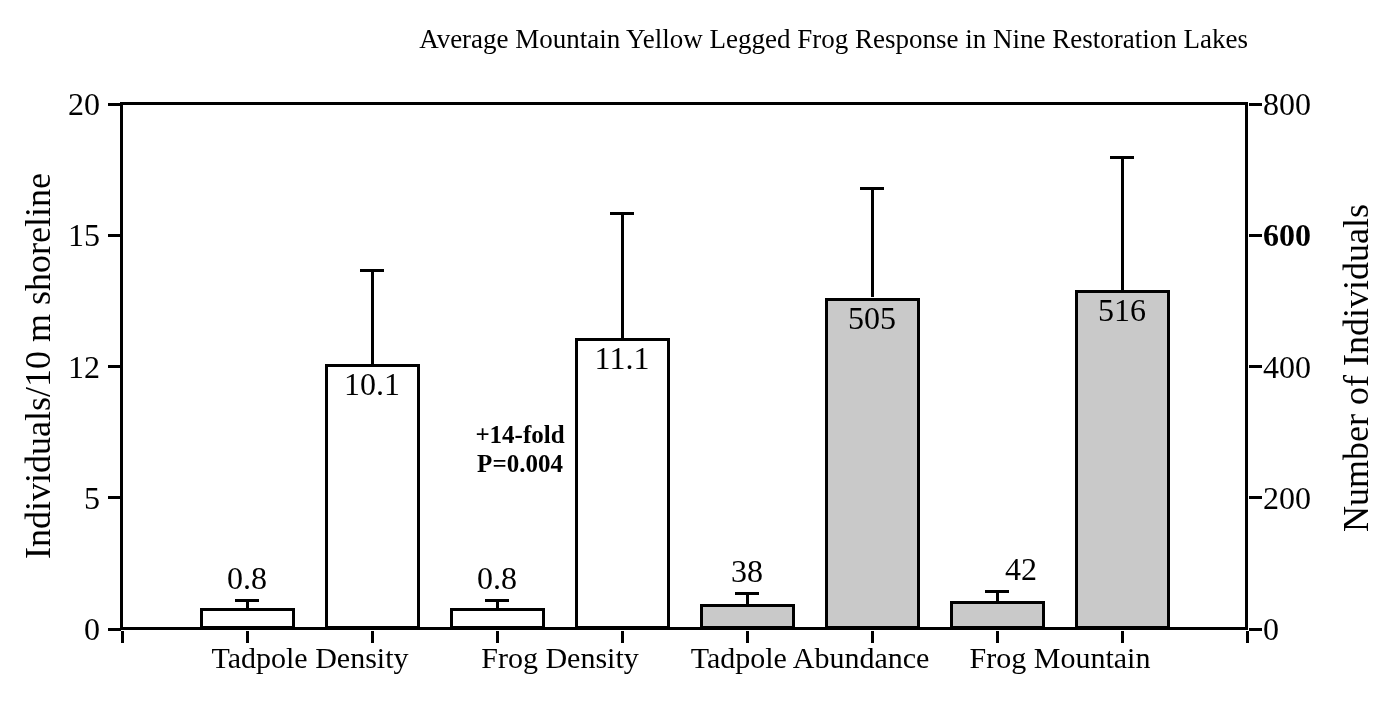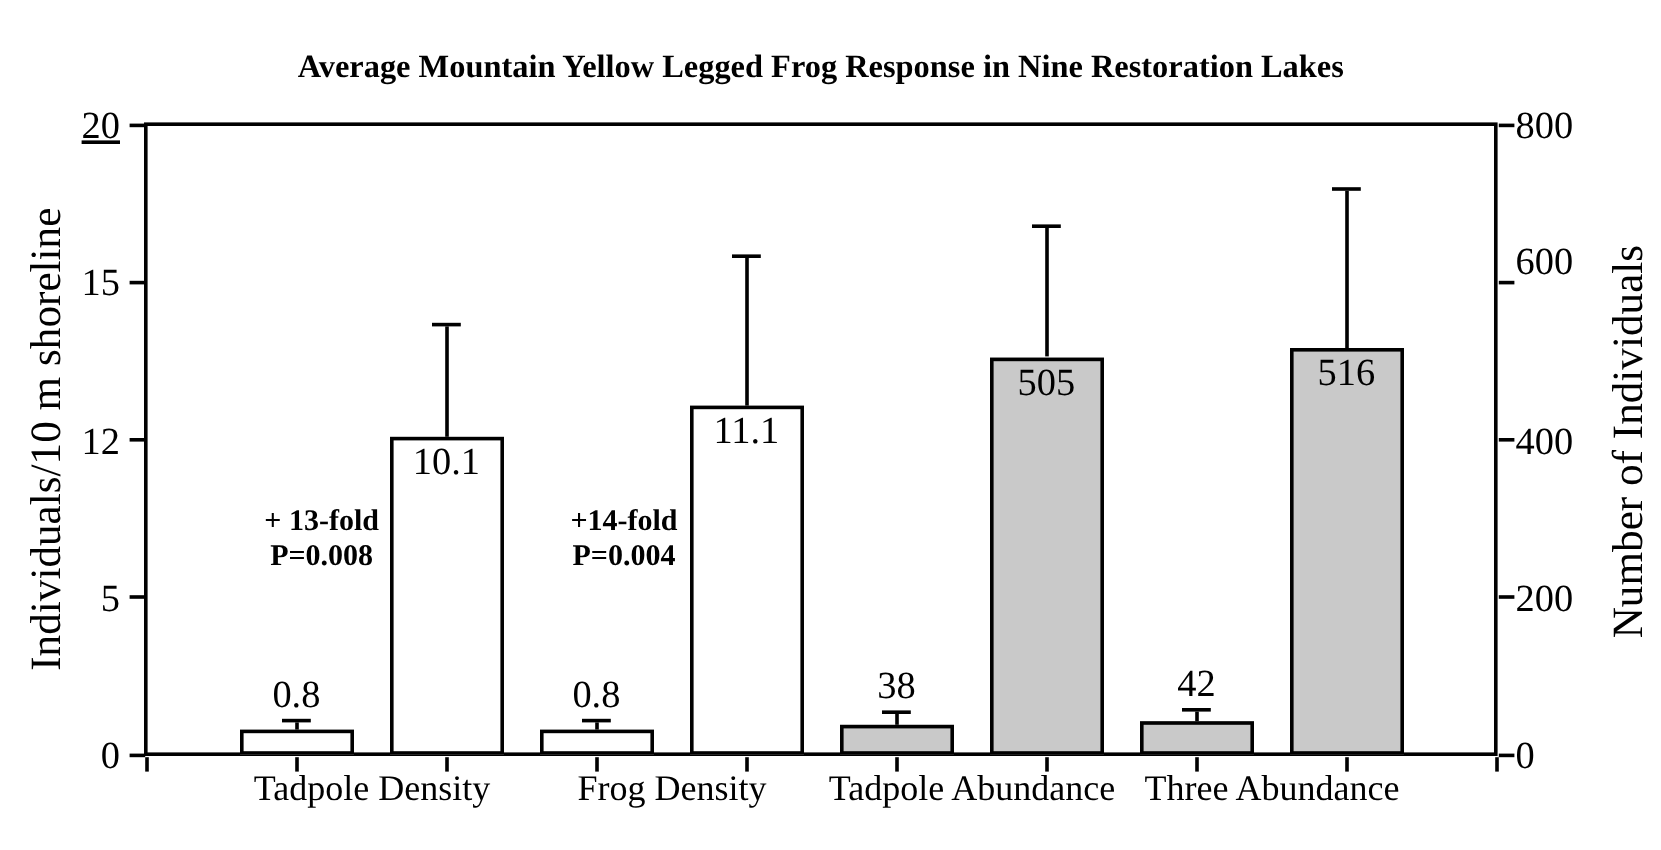--- a/index.html
+++ b/index.html
@@ -2,21 +2,21 @@
 <html><head>
 <meta charset="utf-8">
 <style>
   html,body{margin:0;padding:0;background:#fff;}
   .stage{
     position:relative;width:1384px;height:708px;background:#ffffff;
     font-family:"Liberation Serif","DejaVu Serif",serif;color:#000;overflow:hidden;
   }
   .chart-title{
     position:absolute;left:120px;top:22px;width:1128px;
-    text-align:center;font-weight:bold;font-size:27px;line-height:34px;white-space:nowrap;margin-top:16px;
+    text-align:right;font-weight:normal;font-size:27px;line-height:34px;white-space:nowrap;
   }
   .plot-frame{
     position:absolute;left:120px;top:102px;width:1128px;height:528px;
     border:3px solid #000;box-sizing:border-box;background:#fff;
   }
   .ylabel{
     position:absolute;white-space:nowrap;font-size:36px;line-height:36px;
     transform:translate(-50%,-50%) rotate(-90deg);
   }
   #ylabel-left{left:38px;top:366px;}
@@ -67,68 +67,64 @@
       <div class="err-line" style="left: 746px; top: 595px; width: 3px; height: 9px;"></div>
       <div class="err-cap" style="left: 735px; top: 592px; width: 24px; height: 3px;"></div>
       <div class="val-label" style="left: 667px; top: 556px;">38</div>
       <div class="bar" style="left: 825px; top: 298px; width: 95px; height: 331px; background: rgb(201, 201, 201);"></div>
       <div class="err-line" style="left: 871px; top: 190px; width: 3px; height: 107px;"></div>
       <div class="err-cap" style="left: 860px; top: 187px; width: 24px; height: 3px;"></div>
       <div class="val-label" style="left: 792px; top: 303px;">505</div>
       <div class="bar" style="left: 950px; top: 601px; width: 95px; height: 28px; background: rgb(201, 201, 201);"></div>
       <div class="err-line" style="left: 996px; top: 593px; width: 3px; height: 8px;"></div>
       <div class="err-cap" style="left: 985px; top: 590px; width: 24px; height: 3px;"></div>
-      <div class="val-label" style="left: 917px; top: 554px;">42</div>
+      <div class="val-label" style="left: 917px; top: 554px; padding-left: 24px;">42</div>
       <div class="bar" style="left: 1075px; top: 290px; width: 95px; height: 339px; background: rgb(201, 201, 201);"></div>
       <div class="err-line" style="left: 1121px; top: 159px; width: 3px; height: 132px;"></div>
       <div class="err-cap" style="left: 1110px; top: 156px; width: 24px; height: 3px;"></div>
       <div class="val-label" style="left: 1042px; top: 295px;">516</div>
     </div>
   <div id="layer-axes">
       <div class="tick" style="left: 108px; top: 628px; width: 13px; height: 3px;"></div>
       <div class="tick-label left" style="top: 613px;">0</div>
       <div class="tick" style="left: 108px; top: 496px; width: 13px; height: 3px;"></div>
       <div class="tick-label left" style="top: 482px;">5</div>
       <div class="tick" style="left: 108px; top: 365px; width: 13px; height: 3px;"></div>
       <div class="tick-label left" style="top: 351px;">12</div>
       <div class="tick" style="left: 108px; top: 234px; width: 13px; height: 3px;"></div>
       <div class="tick-label left" style="top: 219px;">15</div>
       <div class="tick" style="left: 108px; top: 103px; width: 13px; height: 3px;"></div>
-      <div class="tick-label left" style="top: 88px; text-decoration: underline;">20</div>
+      <div class="tick-label left" style="top: 88px;">20</div>
       <div class="tick" style="left: 1249px; top: 628px; width: 13px; height: 3px;"></div>
       <div class="tick-label right" style="top: 613px;">0</div>
       <div class="tick" style="left: 1249px; top: 496px; width: 13px; height: 3px;"></div>
       <div class="tick-label right" style="top: 482px;">200</div>
       <div class="tick" style="left: 1249px; top: 365px; width: 13px; height: 3px;"></div>
       <div class="tick-label right" style="top: 351px;">400</div>
       <div class="tick" style="left: 1249px; top: 234px; width: 13px; height: 3px;"></div>
-      <div class="tick-label right" style="top: 201px;">600</div>
+      <div class="tick-label right" style="top: 219px; font-weight: bold;">600</div>
       <div class="tick" style="left: 1249px; top: 103px; width: 13px; height: 3px;"></div>
       <div class="tick-label right" style="top: 88px;">800</div>
       <div class="tick" style="left: 121px; top: 631px; width: 3px; height: 12px;"></div>
       <div class="tick" style="left: 246px; top: 631px; width: 3px; height: 12px;"></div>
       <div class="tick" style="left: 371px; top: 631px; width: 3px; height: 12px;"></div>
       <div class="tick" style="left: 496px; top: 631px; width: 3px; height: 12px;"></div>
       <div class="tick" style="left: 621px; top: 631px; width: 3px; height: 12px;"></div>
       <div class="tick" style="left: 746px; top: 631px; width: 3px; height: 12px;"></div>
       <div class="tick" style="left: 871px; top: 631px; width: 3px; height: 12px;"></div>
       <div class="tick" style="left: 996px; top: 631px; width: 3px; height: 12px;"></div>
       <div class="tick" style="left: 1121px; top: 631px; width: 3px; height: 12px;"></div>
       <div class="tick" style="left: 1246px; top: 631px; width: 3px; height: 12px;"></div>
       <div class="cat-label" style="left: 110px; top: 642px;">Tadpole Density</div>
       <div class="cat-label" style="left: 360px; top: 642px;">Frog Density</div>
       <div class="cat-label" style="left: 610px; top: 642px;">Tadpole Abundance</div>
-      <div class="cat-label" style="left: 860px; top: 642px;">Three Abundance</div>
+      <div class="cat-label" style="left: 860px; top: 642px;">Frog Mountain</div>
     </div>
 
   <div class="ylabel" id="ylabel-left">Individuals/10 m shoreline</div>
   <div class="ylabel" id="ylabel-right">Number of Individuals</div>
 
-  <div class="annot" id="annot-0">
-    <div>+ 13-fold</div>
-    <div>P=0.008</div>
-  </div>
   <div class="annot" id="annot-1">
     <div>+14-fold</div>
     <div>P=0.004</div>
   </div>
 
 </div>
 
 </body></html>

